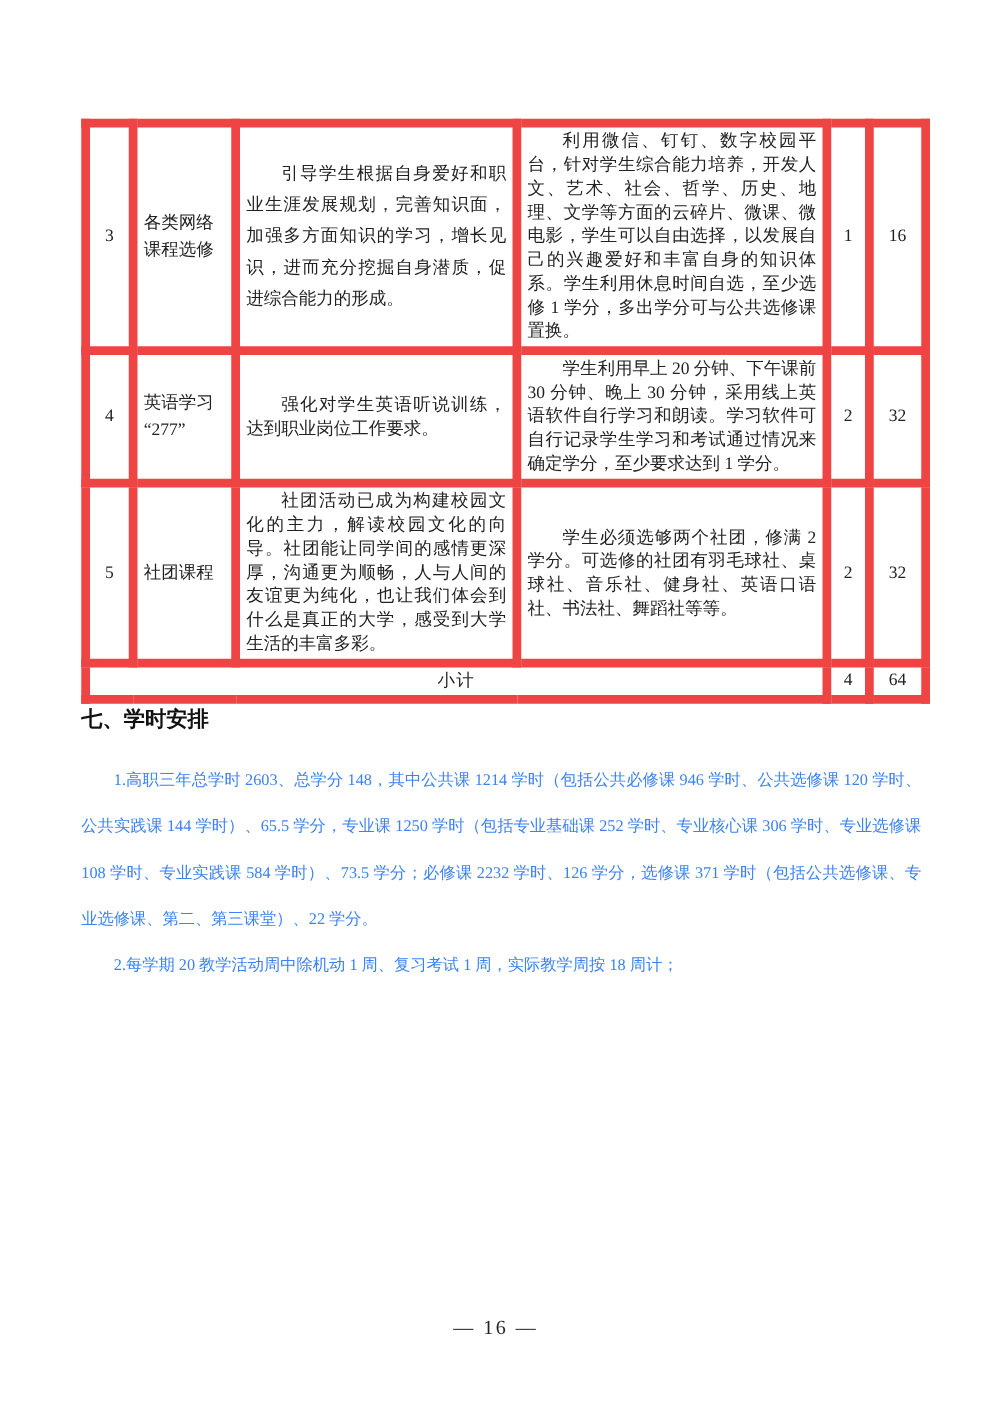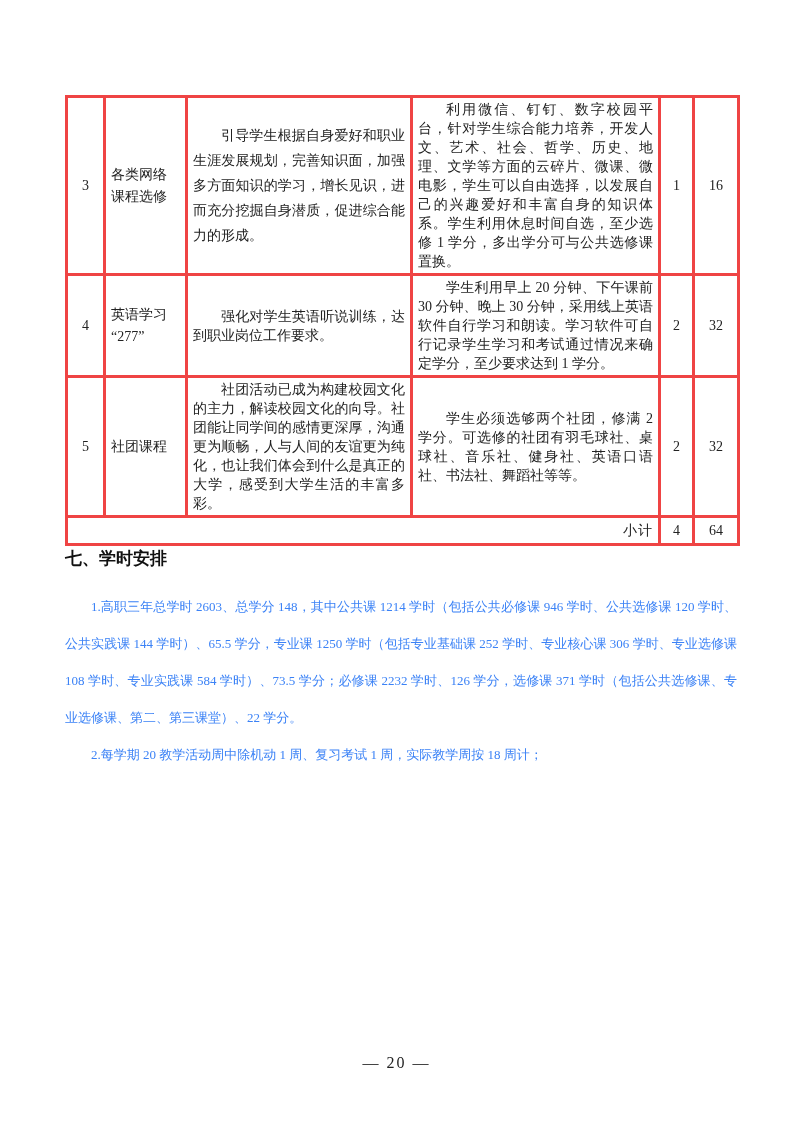--- a/index.html
+++ b/index.html
@@ -25,21 +25,21 @@
 
   
   table.course-table {
     border-collapse: collapse;
     table-layout: fixed;
     width: 672px;
     font-size: 14px;
     color: #222222;
   }
   table.course-table td {
-    border: 3px solid #ef4444;
+    border: 7px solid #ef4444;
     padding: 2px 5px;
     vertical-align: middle;
     overflow: hidden;
   }
   tr.row-a { height: 170px; }
   tr.row-b { height: 85px; }
   tr.row-c { height: 130px; }
   tr.subtotal-row { height: 28px; }
 
   .cell-num, .cell-credit, .cell-hour {
@@ -59,21 +59,21 @@
     padding: 3px 7px;
   }
   tr.row-a .cell-desc { line-height: 25px; }
   .cell-detail {
     text-align: justify;
     text-indent: 2em;
     line-height: 19px;
     padding: 3px 7px;
   }
   .cell-subtotal-label {
-    text-align: right;
+    text-align: center;
     letter-spacing: 1px;
     margin-top: 44px;
   }
   .cell-note {
     text-align: justify;
     text-indent: 2em;
     line-height: 23px;
     padding: 6px 9px;
     font-size: 14px;
   }
@@ -161,14 +161,14 @@
     </table>
 
     <div class="section">
       <h2 class="section-heading">七、学时安排</h2>
       <p class="body-paragraph">1.高职三年总学时 2603、总学分 148，其中公共课 1214 学时（包括公共必修课 946 学时、公共选修课 120 学时、公共实践课 144 学时）、65.5 学分，专业课 1250 学时（包括专业基础课 252 学时、专业核心课 306 学时、专业选修课 108 学时、专业实践课 584 学时）、73.5 学分；必修课 2232 学时、126 学分，选修课 371 学时（包括公共选修课、专业选修课、第二、第三课堂）、22 学分。</p>
       <p class="body-paragraph">2.每学期 20 教学活动周中除机动 1 周、复习考试 1 周，实际教学周按 18 周计；</p>
     </div>
 
   </div>
 
-  <div class="page-footer">— 20 —</div>
+  <div class="page-footer">— 16 —</div>
 </div>
 
 </body></html>

